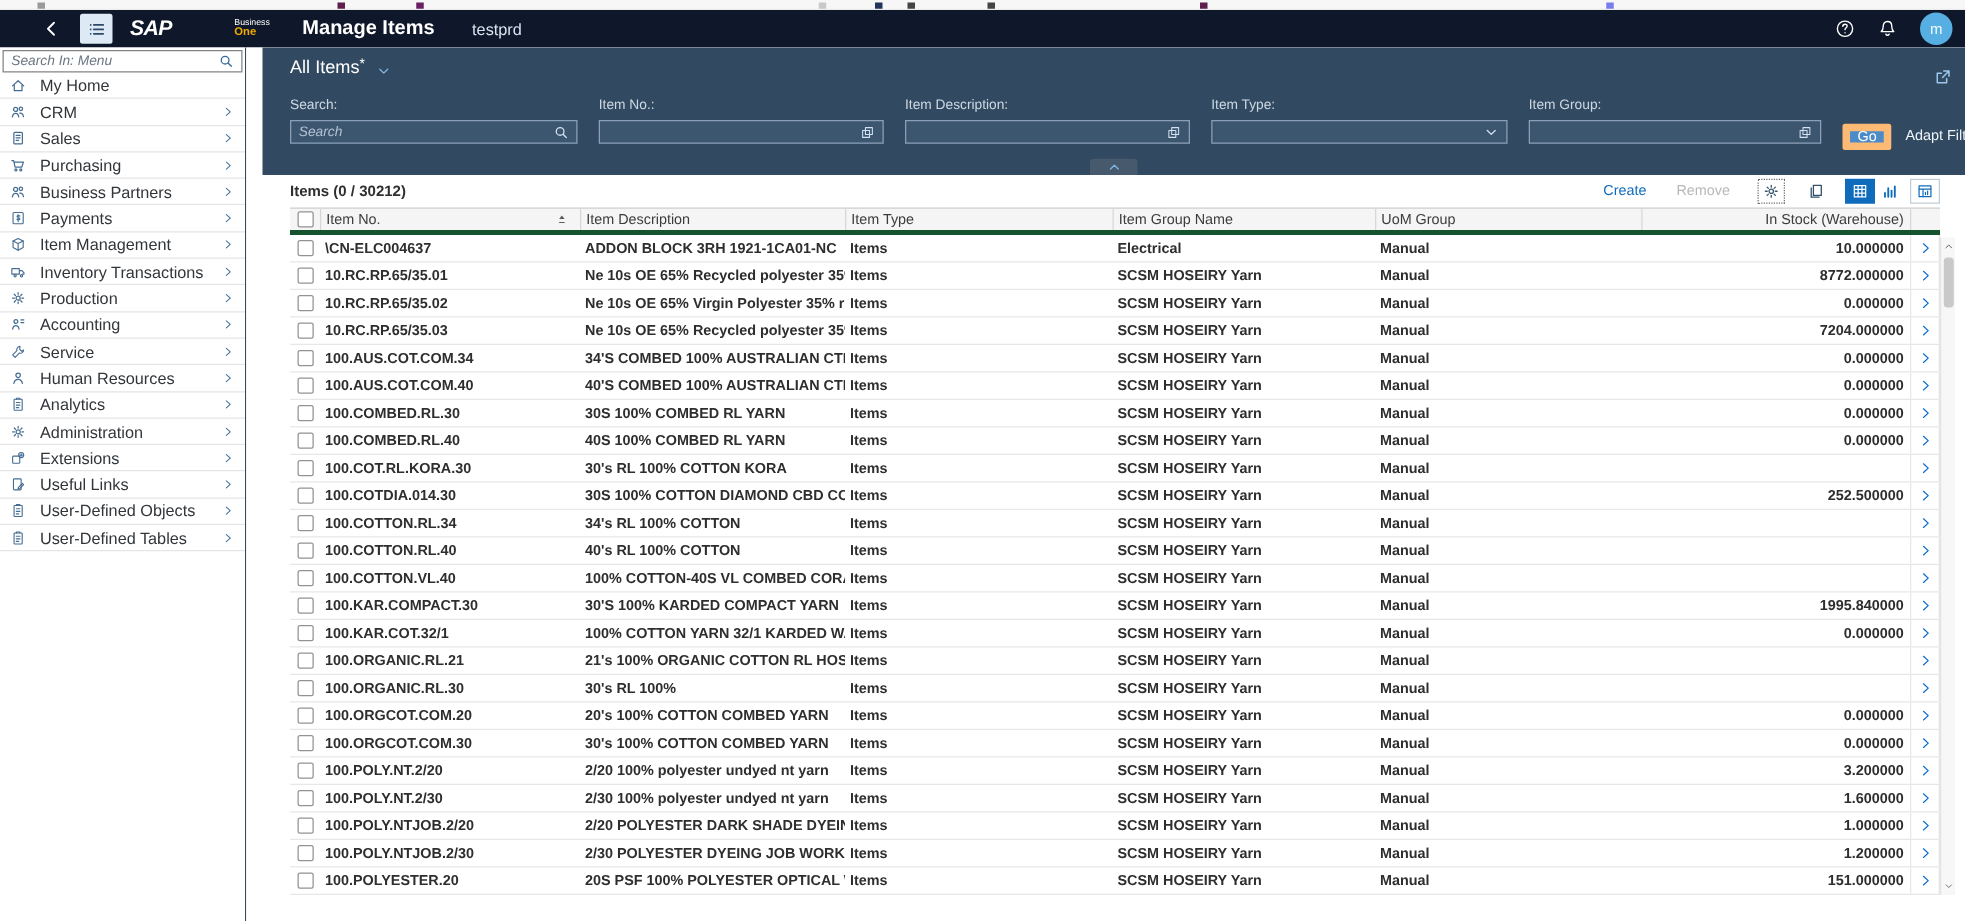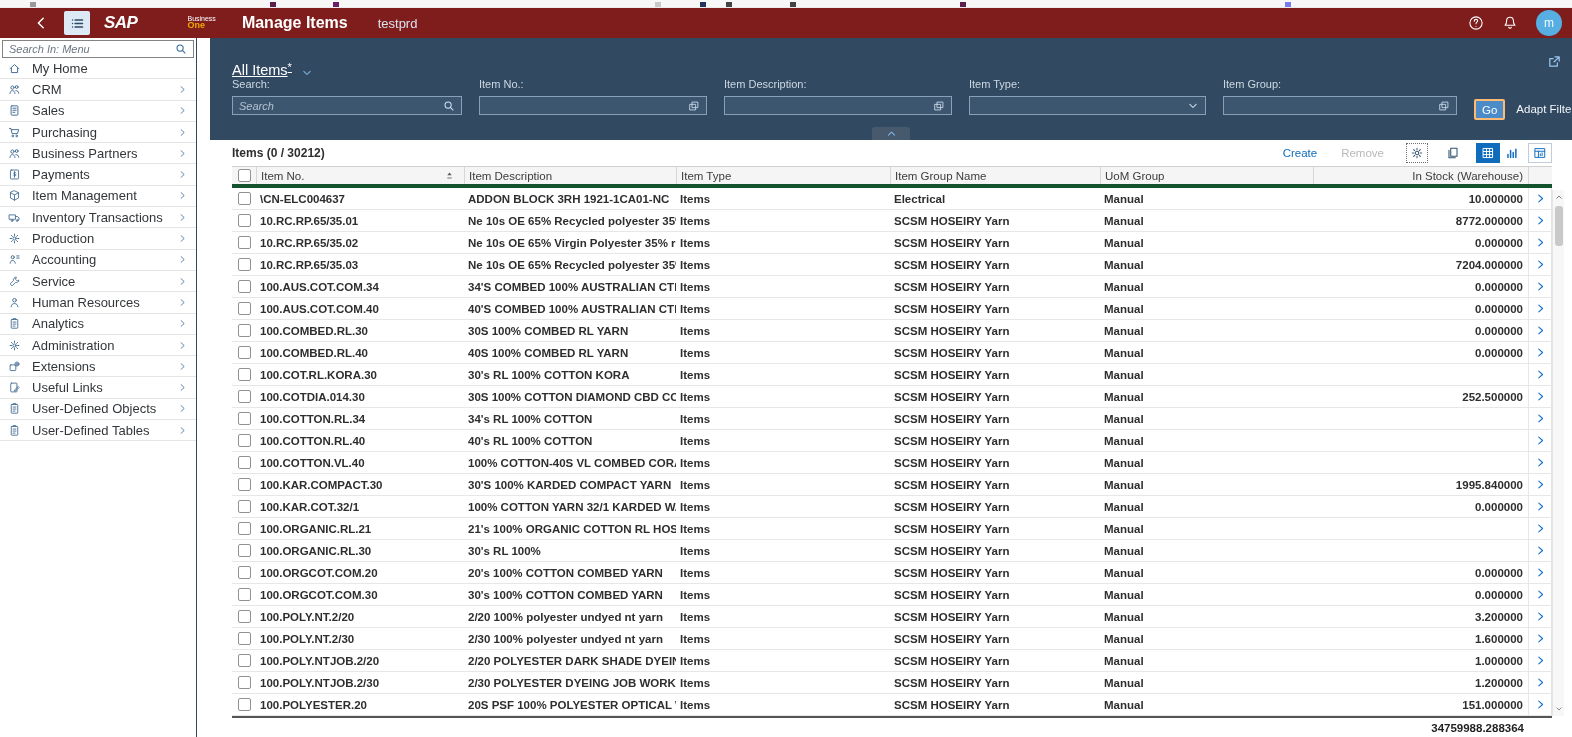--- a/index.html
+++ b/index.html
@@ -8,21 +8,21 @@
     width:1572px; height:737px; overflow:hidden; background:#fff;
     font-family:"Liberation Sans", sans-serif; -webkit-font-smoothing:antialiased;
   }
   .page { width:1572px; height:737px; position:relative; }
 
   
   .browser-strip { height:8px; background:#f7f7f7; border-bottom:1px solid #ececec; position:relative; }
   .frag { position:absolute; top:2px; height:5px; width:6px; }
 
   
-  .shell { height:30px; background:#7f1d1d; display:flex; align-items:center; padding:0 10px 0 34px; color:#fff; }
+  .shell { height:30px; background:#0f172a; display:flex; align-items:center; padding:0 10px 0 34px; color:#fff; }
   .ic { display:inline-flex; align-items:center; justify-content:center; }
   .ic svg { width:100%; height:100%; }
   .back { width:14px; height:14px; color:#fff; margin-right:16px; cursor:pointer; }
   .menu-btn { width:26px; height:24px; background:#dde9f5; border-radius:2px; display:flex; align-items:center; justify-content:center; margin-right:14px; cursor:pointer; }
   .menu-btn .ic { width:15px; height:15px; color:#2c4a68; }
   .logo { display:flex; align-items:center; margin-right:26px; }
   .logo-sap { font-size:17px; font-weight:bold; font-style:italic; letter-spacing:-0.5px; color:#fff; }
   .logo-sub { display:flex; flex-direction:column; line-height:7px; margin-left:2px; margin-top:-2px;padding-left:48px; }
   .logo-business { font-size:7px; color:#fff; }
   .logo-one { font-size:9px; font-weight:bold; color:#f0ab00; }
@@ -40,37 +40,37 @@
   .ss-icon { width:12px; height:12px; color:#35689c; }
   .nav-item { height:21.3px; display:flex; align-items:center; padding:0 9px 0 8px; border-bottom:1px solid #e5e5e5; cursor:pointer; }
   .nav-ic { width:13px; height:13px; color:#456d93; margin-right:11px; flex:none; }
   .nav-label { font-size:13px; color:#32363a; white-space:nowrap; }
   .nav-chev { width:9px; height:9px; color:#42719c; margin-left:auto; }
 
   .main { flex:1; position:relative; background:#fff; }
 
   
   .filter-panel { margin-left:13px; height:102px; background:#324a61; position:relative; }
-  .view-title { position:absolute; left:22px; top:24px; color:#fff; font-size:14.5px; display:flex; align-items:flex-start; cursor:pointer;text-decoration:underline; }
+  .view-title { position:absolute; left:22px; top:8px; color:#fff; font-size:14.5px; display:flex; align-items:flex-start; cursor:pointer; }
   .vt-star { font-size:11px; margin-top:-1px; }
   .vt-chev { width:12px; height:12px; color:#82b6e4; margin:5px 0 0 9px; }
   .share-btn { position:absolute; right:10px; top:16px; width:15px; height:15px; color:#9cc6ee; cursor:pointer; }
   .filters { position:absolute; left:22px; top:40px; display:flex; align-items:flex-start; }
   .filter { margin-right:17px; }
   .f-label { display:block; font-size:11px; color:#cdd8e3; margin-bottom:6px; }
   .f-input { height:19px; border:1px solid #8aa0b6; background:#3d5670; display:flex; align-items:center; padding:0 6px; cursor:text; }
   .f-text { flex:1; font-size:11px; color:#c0cddb; white-space:nowrap; overflow:hidden; }
   .f-text.ph { font-style:italic; color:#b4c2d1; }
   .f-ic { width:12px; height:12px; color:#d3e2f1; flex:none; margin-left:6px; }
   .filter:nth-of-type(1) .f-input { width:230px; }
   .filter:nth-of-type(2) .f-input { width:228px; }
   .filter:nth-of-type(3) .f-input { width:228px; }
   .filter:nth-of-type(4) .f-input { width:237px; }
   .filter:nth-of-type(5) .f-input { width:234px; }
-  .go-btn { margin-top:21px; height:21px; min-width:27px; padding:0 6px; background:#4a8bc8; border:2px solid #fdba74; border-radius:2px; color:#fff; font-size:11.5px; display:flex; align-items:center; justify-content:center; cursor:pointer; }
+  .go-btn { margin-top:21px; height:21px; min-width:27px; padding:0 6px; background:#4a8bc8; border:6px solid #fdba74; border-radius:2px; color:#fff; font-size:11.5px; display:flex; align-items:center; justify-content:center; cursor:pointer; }
   .adapt { margin:25px 0 0 11px; font-size:11.5px; color:#f0f5fa; cursor:pointer; white-space:nowrap; }
   .collapse-tab { position:absolute; bottom:0; left:50%; transform:translateX(-50%); width:38px; height:13px; background:#47596c; border-radius:3px 3px 0 0; display:flex; align-items:center; justify-content:center; cursor:pointer; }
   .collapse-tab .ic { width:11px; height:11px; color:#7db4e6; }
 
   
   .content { margin-left:35px; width:1320px; }
   .toolbar { height:26px; display:flex; align-items:center; }
   .tb-title { font-size:12px; font-weight:bold; color:#2f2f2f; }
   .tb-right { margin-left:auto; display:flex; align-items:center; }
   .tb-link { font-size:11.5px; color:#0f6cbd; margin-left:24px; cursor:pointer; }
@@ -1025,23 +1025,20 @@
               <div class="chev-cell">
                 <span class="ic row-chev">
                   <svg viewBox="0 0 16 16" fill="none" stroke="currentColor" stroke-width="1.5" stroke-linecap="round" stroke-linejoin="round">
                     <path d="M5.5 3 11 8l-5.5 5"></path>
                   </svg>
                 </span>
               </div>
             </div>
           </div>
 
-        <div class="tfoot">
-          <span class="total">34759988.288364</span>
-        </div>
       </div>
 
       <div class="vscroll">
         <span class="vs-arrow vs-up">
             <span class="ic">
               <svg viewBox="0 0 16 16" fill="none" stroke="currentColor" stroke-width="1.6" stroke-linecap="round" stroke-linejoin="round">
                 <path d="M3.5 10.5 8 6l4.5 4.5"></path>
               </svg>
             </span>
           </span>

